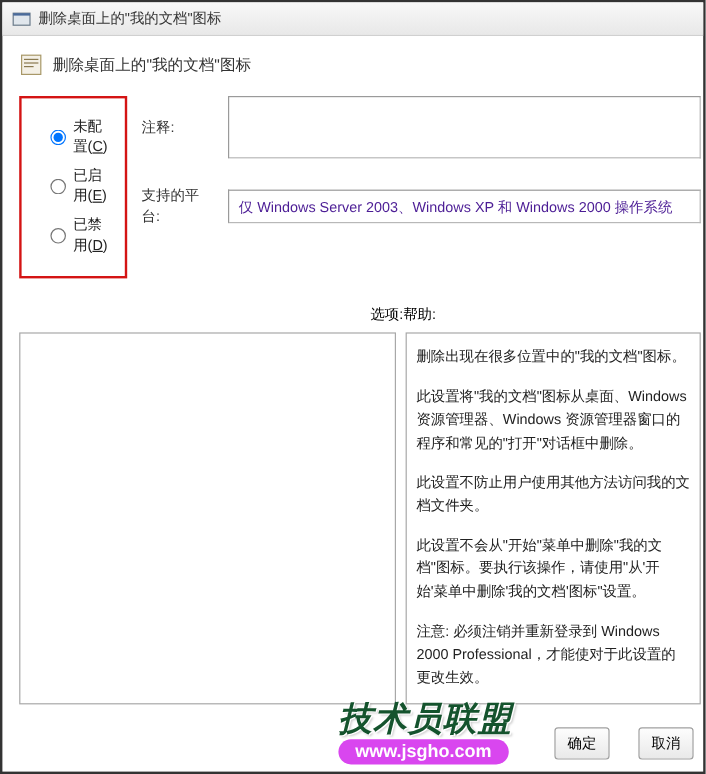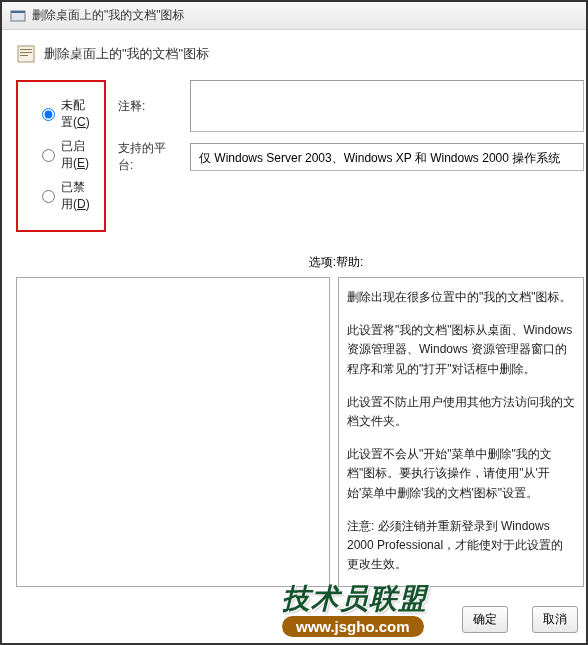--- a/index.html
+++ b/index.html
@@ -80,41 +80,41 @@
   margin: 7px 0;
   font-size: 12px;
   color: #222;
 }
 .radio-item input { margin: 0; }
 .radio-item u { text-decoration: underline; }
 .right-col {
   flex: 1;
   display: flex;
   flex-direction: column;
-  gap: 8px;
+  gap: 23px;
 }
 .field-row { display: flex; align-items: center; gap: 10px; }
 .field-label { width: 62px; font-size: 12px; color: #333; }
 .field-box {
   flex: 1;
   border: 1px solid #b8b8b8;
   border-top-color: #9a9a9a;
   border-left-color: #9a9a9a;
   height: 52px;
   background: #fff;
 }
 .platform-box {
   flex: 1;
   border: 1px solid #b8b8b8;
   border-top-color: #9a9a9a;
   border-left-color: #9a9a9a;
   padding: 6px 8px;
   background: #fff;
   font-size: 12px;
-  color: #000000;
+  color: #4c1d95;
   height: 28px;
   overflow: hidden;
 }
 .lower-labels {
   display: flex;
   margin-top: 22px;
   margin-bottom: 6px;
 }
 .lower-labels .col-left { width: 320px; font-size: 12px; text-align: right; }
 .lower-labels .col-right { font-size: 12px; }
@@ -147,21 +147,21 @@
 }
 .wm-top {
   font-size: 28px;
   font-weight: bold;
   font-style: italic;
   color: #14532d;
   text-shadow: 1px 1px 0 #fff, 2px 2px 2px rgba(0,0,0,0.2);
   letter-spacing: 1px;
 }
 .wm-bottom {
-  background: #a16207;
+  background: #d946ef;
   color: #fff;
   border-radius: 12px;
   padding: 2px 14px;
   font-size: 15px;
   font-weight: bold;
   display: inline-block;
   margin-top: -2px;
 }
 </style>
 </head>

